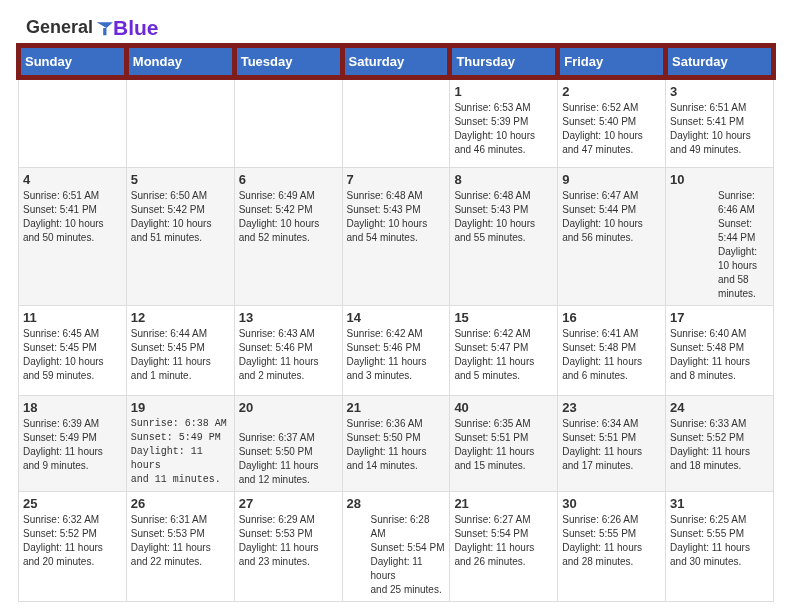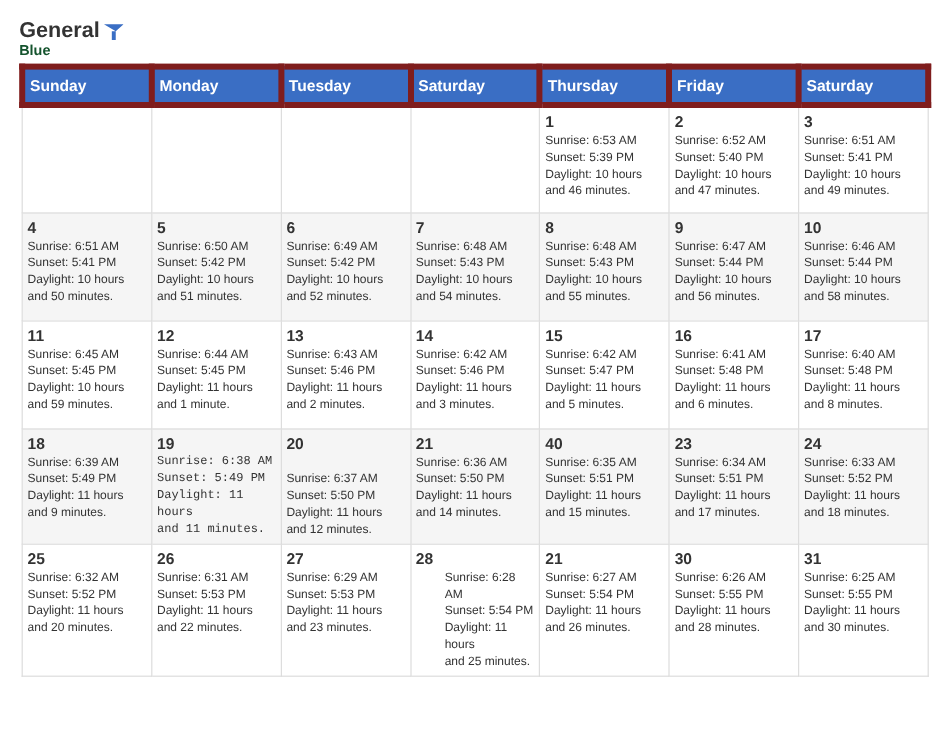--- a/index.html
+++ b/index.html
@@ -20,23 +20,23 @@
       display: flex;
       align-items: center;
       gap: 2px;
     }
     .logo-text-general {
       font-size: 18px;
       font-weight: bold;
       color: #333;
     }
     .logo-text-blue {
-      font-size: 12px;
-      font-weight: bold;
-      color: #14532d;
+      font-size: 21px;
+      font-weight: bold;
+      color: #6d28d9;
     }
     .title-area {
       text-align: right;
     }
     .main-title {
       font-size: 36px;
       font-weight: bold;
       color: #333;
     }
     .subtitle {
@@ -89,21 +89,21 @@
     }
     .empty-cell {
       background: #fff;
     }
   </style>
 </head>
 <body>
 
 <div class="header-area">
   <div class="logo">
-      <div style="display: flex; flex-direction: column; line-height: 1.1;">
+      <div style="display: flex; flex-direction: row; line-height: 1.1; margin-left: 10px;">
         <div style="display: flex; align-items: center;">
           <span class="logo-text-general">General</span>
           <svg width="18" height="18" viewBox="0 0 22 22" style="margin-left: 2px;">
             <path d="M2,4 L14,11 L10,11 L10,20 L14,20 L14,11 L22,4" fill="#3a6ec4"></path>
           </svg>
         </div>
         <span class="logo-text-blue">Blue</span>
       </div>
     </div>
   <div class="title-area">
@@ -190,21 +190,21 @@
         </td>
         <td>
           <span class="day-number">9</span>
           <div class="cell-info" style="white-space: pre-line;">Sunrise: 6:47 AM
 Sunset: 5:44 PM
 Daylight: 10 hours
 and 56 minutes.</div>
         </td>
         <td>
           <span class="day-number">10</span>
-          <div class="cell-info" style="white-space: pre-line;">Sunrise: 6:46 AM
+          <div class="cell-info" style="white-space: pre-line; margin-left: 48px;">Sunrise: 6:46 AM
 Sunset: 5:44 PM
 Daylight: 10 hours
 and 58 minutes.</div>
         </td>
       </tr>
       <tr>
         <td>
           <span class="day-number">11</span>
           <div class="cell-info" style="white-space: pre-line;">Sunrise: 6:45 AM
 Sunset: 5:45 PM

